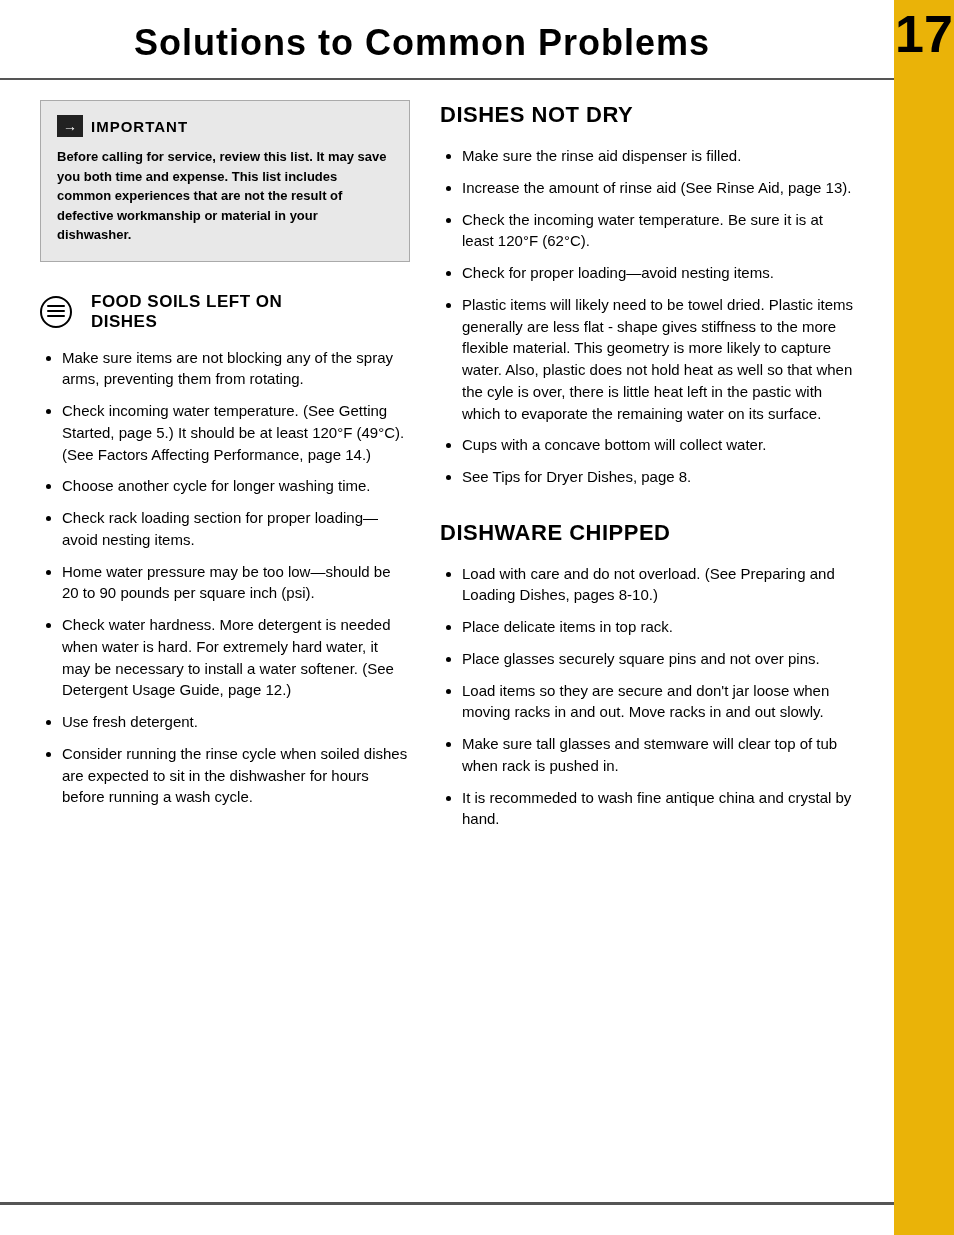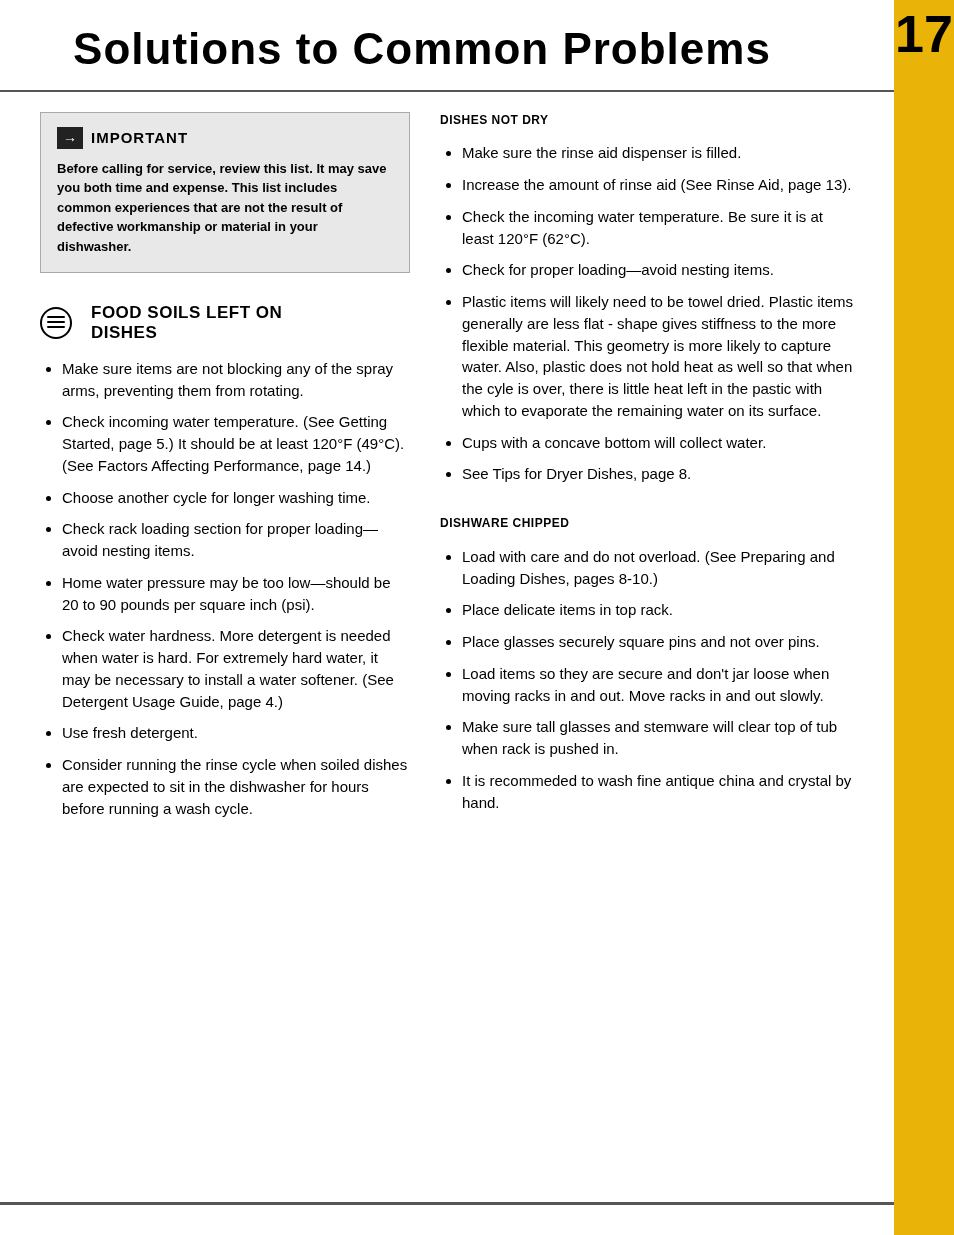--- a/index.html
+++ b/index.html
@@ -44,21 +44,21 @@
 
     
     .page-header {
       padding: 18px 80px 0 30px;
       border-bottom: 2px solid #555;
       padding-bottom: 10px;
       margin-right: 60px;
     }
 
     .page-title {
-      font-size: 44px;
+      font-size: 36px;
       font-weight: bold;
       text-align: center;
       letter-spacing: 1px;
     }
 
     
     .content-area {
       margin-right: 60px;
       padding: 20px 40px 30px 40px;
       display: flex;
@@ -156,21 +156,21 @@
     }
 
     .bullet-list li {
       font-size: 15px;
       margin-bottom: 10px;
       line-height: 1.45;
     }
 
     
     .right-section-title {
-      font-size: 12px;
+      font-size: 22px;
       font-weight: bold;
       text-transform: uppercase;
       letter-spacing: 0.5px;
       margin-bottom: 14px;
       margin-top: 0;
     }
 
     .right-section {
       margin-bottom: 30px;
     }
@@ -223,21 +223,21 @@
           <span>DISHES</span>
         </span>
       </div>
 
       <ul class="bullet-list">
         <li>Make sure items are not blocking any of the spray arms, preventing them from rotating.</li>
         <li>Check incoming water temperature. (See Getting Started, page 5.) It should be at least 120°F (49°C). (See Factors Affecting Performance, page 14.)</li>
         <li>Choose another cycle for longer washing time.</li>
         <li>Check rack loading section for proper loading—avoid nesting items.</li>
         <li>Home water pressure may be too low—should be 20 to 90 pounds per square inch (psi).</li>
-        <li>Check water hardness.  More detergent is needed when water is hard.  For extremely hard water, it may be necessary to install a water softener. (See Detergent Usage Guide, page 4.)</li>
+        <li>Check water hardness.  More detergent is needed when water is hard.  For extremely hard water, it may be necessary to install a water softener. (See Detergent Usage Guide, page 12.)</li>
         <li>Use fresh detergent.</li>
         <li>Consider running the rinse cycle when soiled dishes are expected to sit in the dishwasher for hours before running a wash cycle.</li>
       </ul>
 
     </div>
 
     <div class="right-column">
 
       <div class="right-section">
         <h2 class="right-section-title">DISHES NOT DRY</h2>

